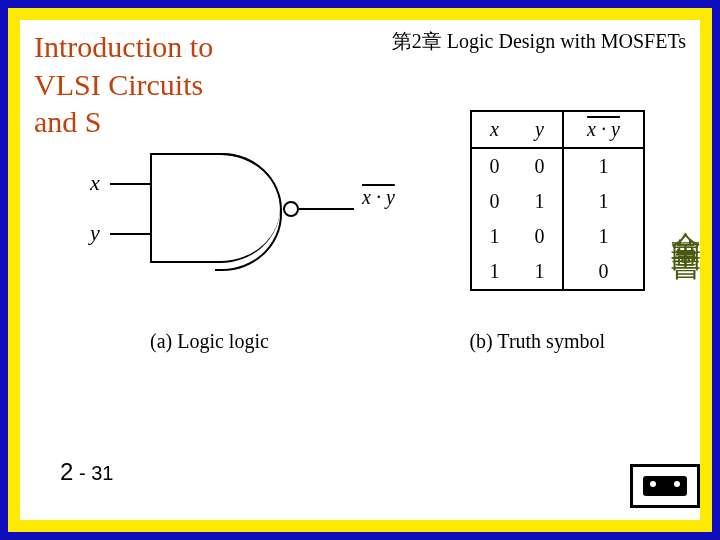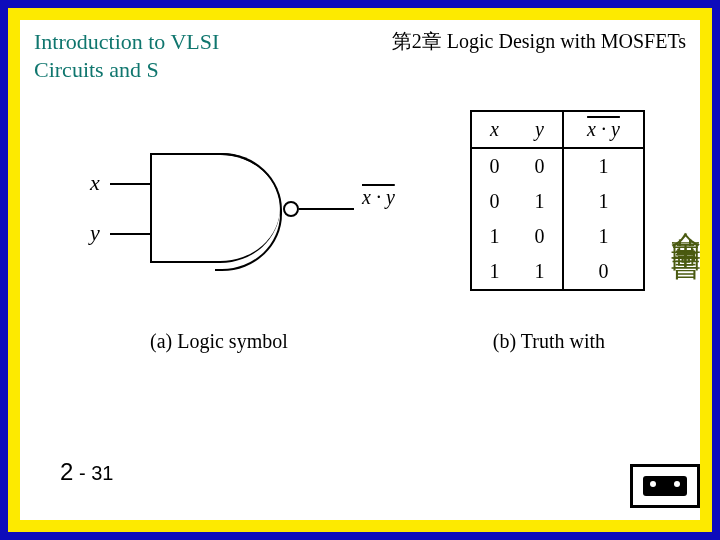--- a/index.html
+++ b/index.html
@@ -30,23 +30,23 @@
     position: absolute;
     inset: 0;
     padding: 8px 14px;
   }
   .header-row {
     display: flex;
     justify-content: space-between;
     align-items: flex-start;
   }
   .title-left {
-    font-size: 22px;
+    font-size: 30px;
     line-height: 1.25;
-    color: #0f766e;
+    color: #c2410c;
     max-width: 210px;
   }
   .title-right {
     font-size: 20px;
     color: #000;
     text-align: center;
   }
   .figure-area {
     position: absolute;
     top: 90px;
@@ -256,22 +256,22 @@
                 <div class="c3">1</div>
               </div>
               <div class="tt-row">
                 <div class="c1">1</div>
                 <div class="c2">1</div>
                 <div class="c3">0</div>
               </div>
             </div>
           </div>
 
-          <div class="caption-a">(a) Logic symbol</div>
-          <div class="caption-b">(b) Truth with</div>
+          <div class="caption-a">(a) Logic logic</div>
+          <div class="caption-b">(b) Truth symbol</div>
 
         </div>
 
         <div class="page-num">
           <span>2</span><span class="dash"> - </span><span class="small">31</span>
         </div>
 
       </div>
     </div>
 

